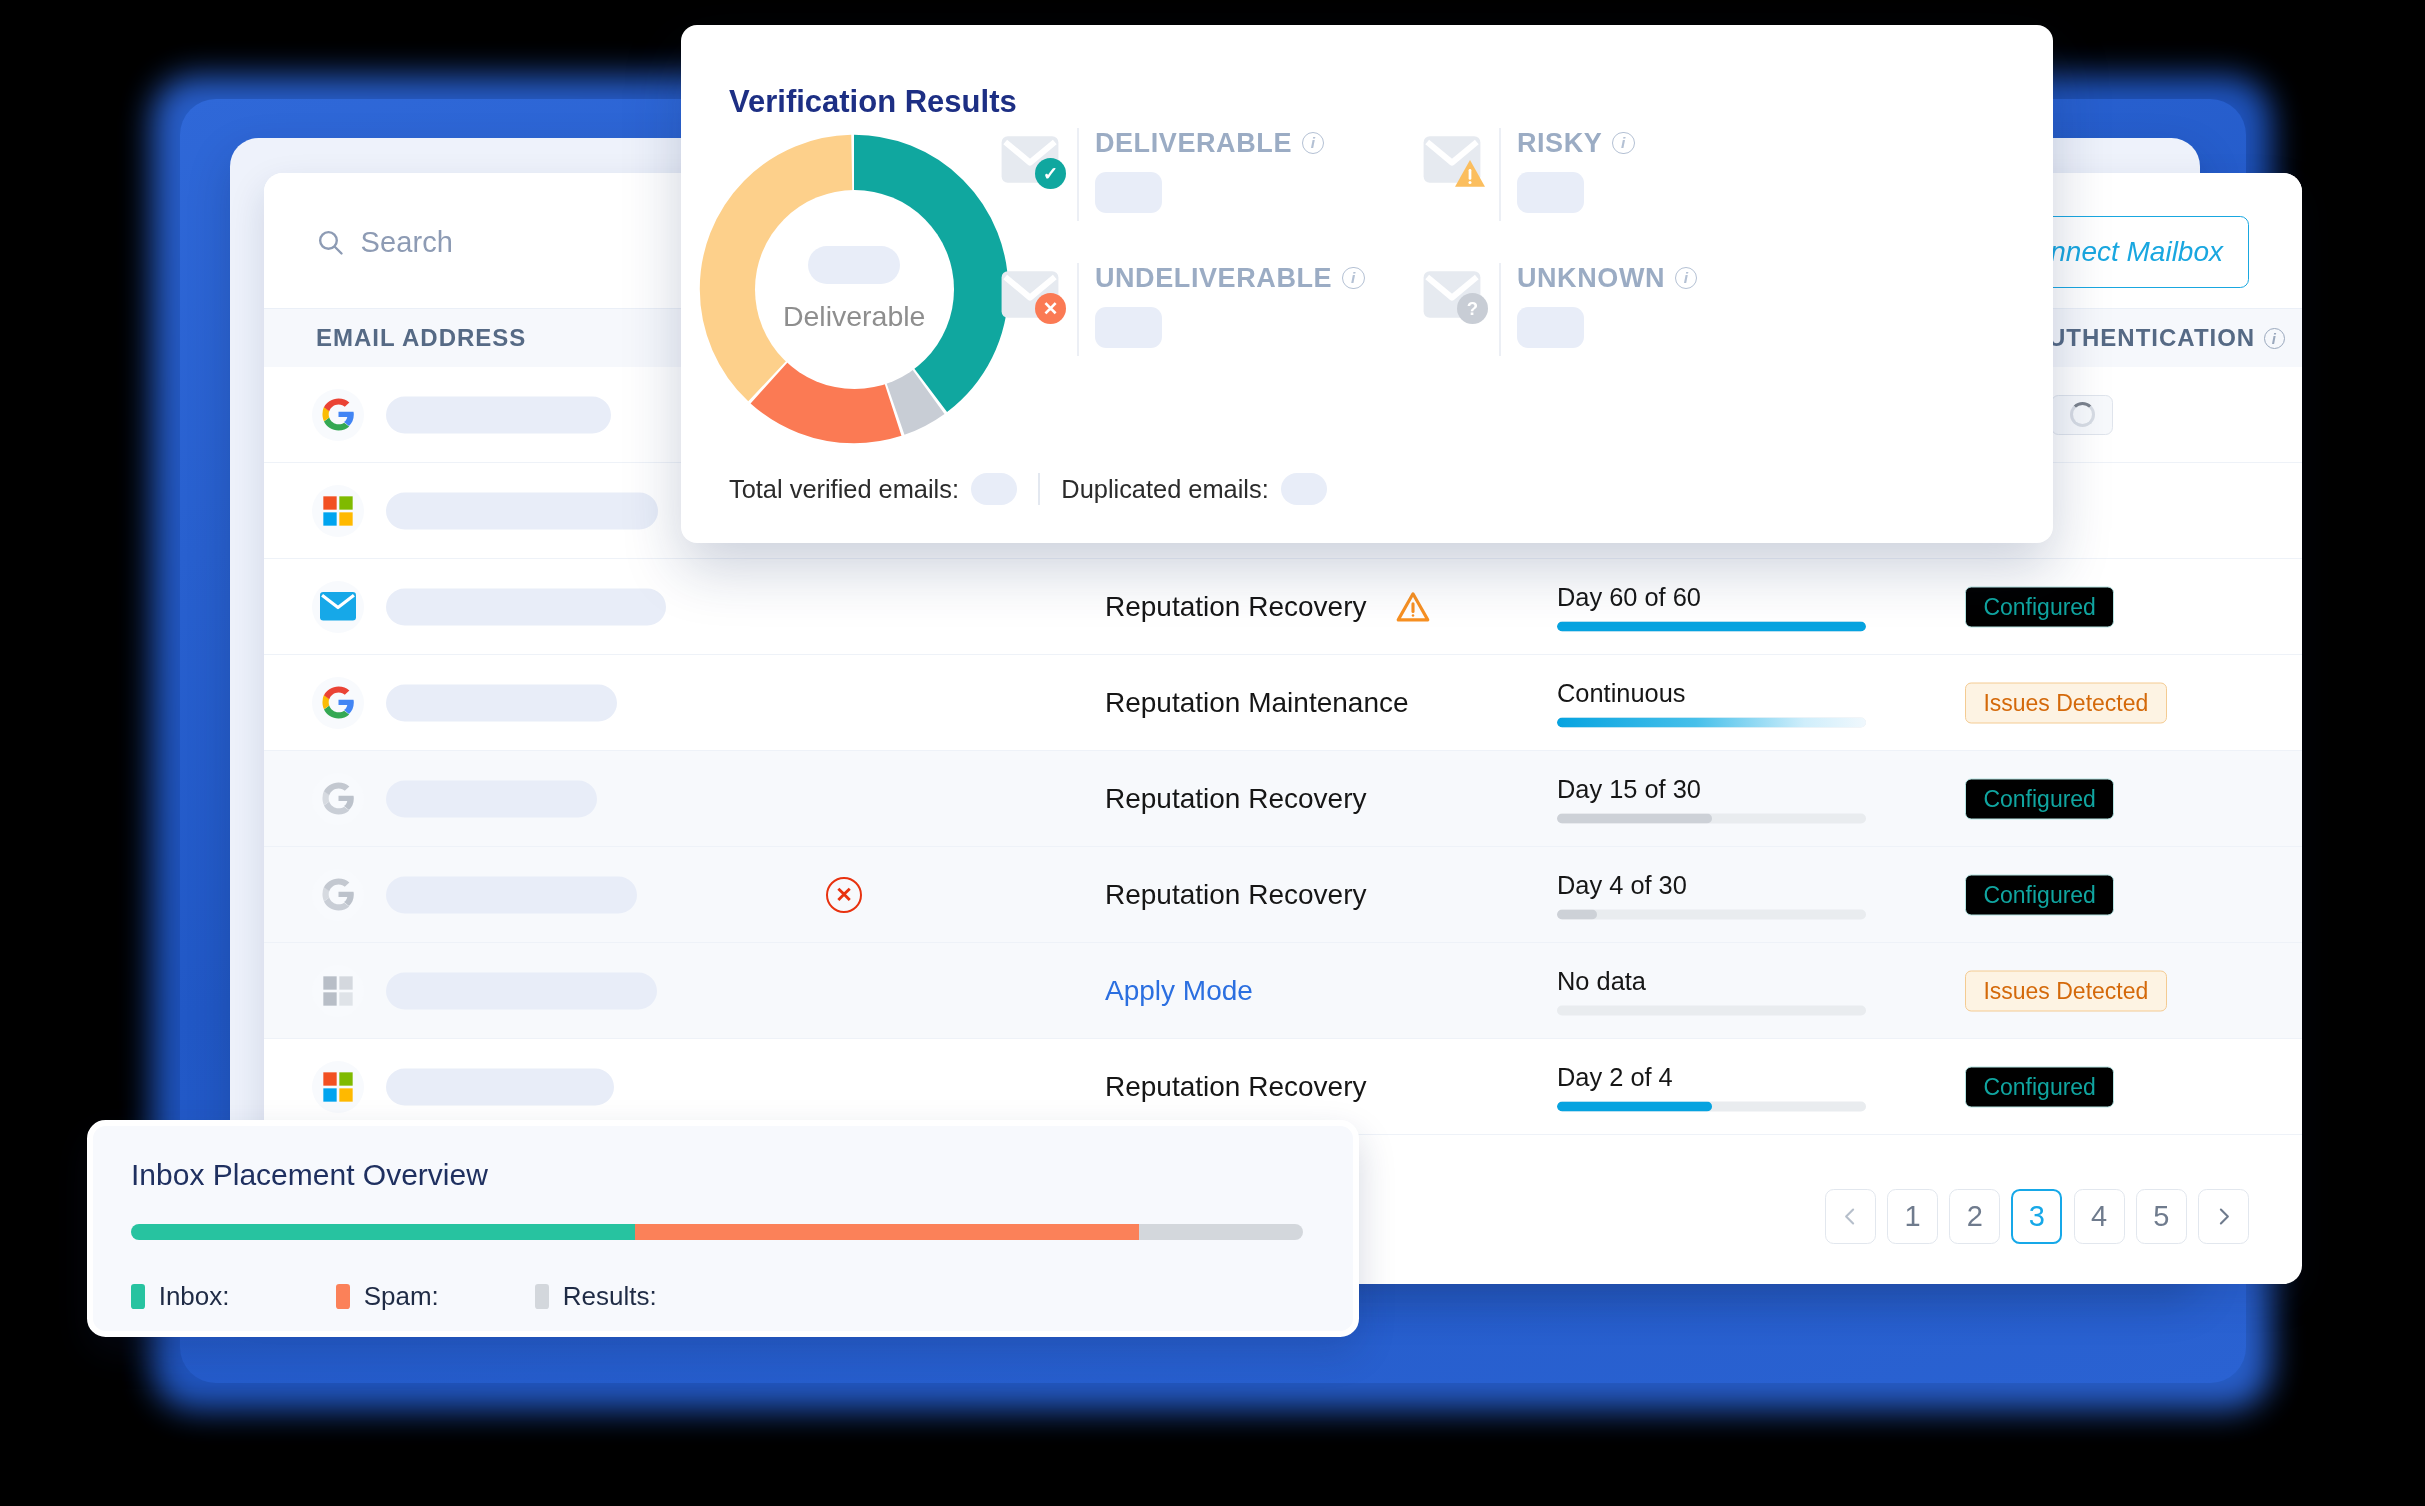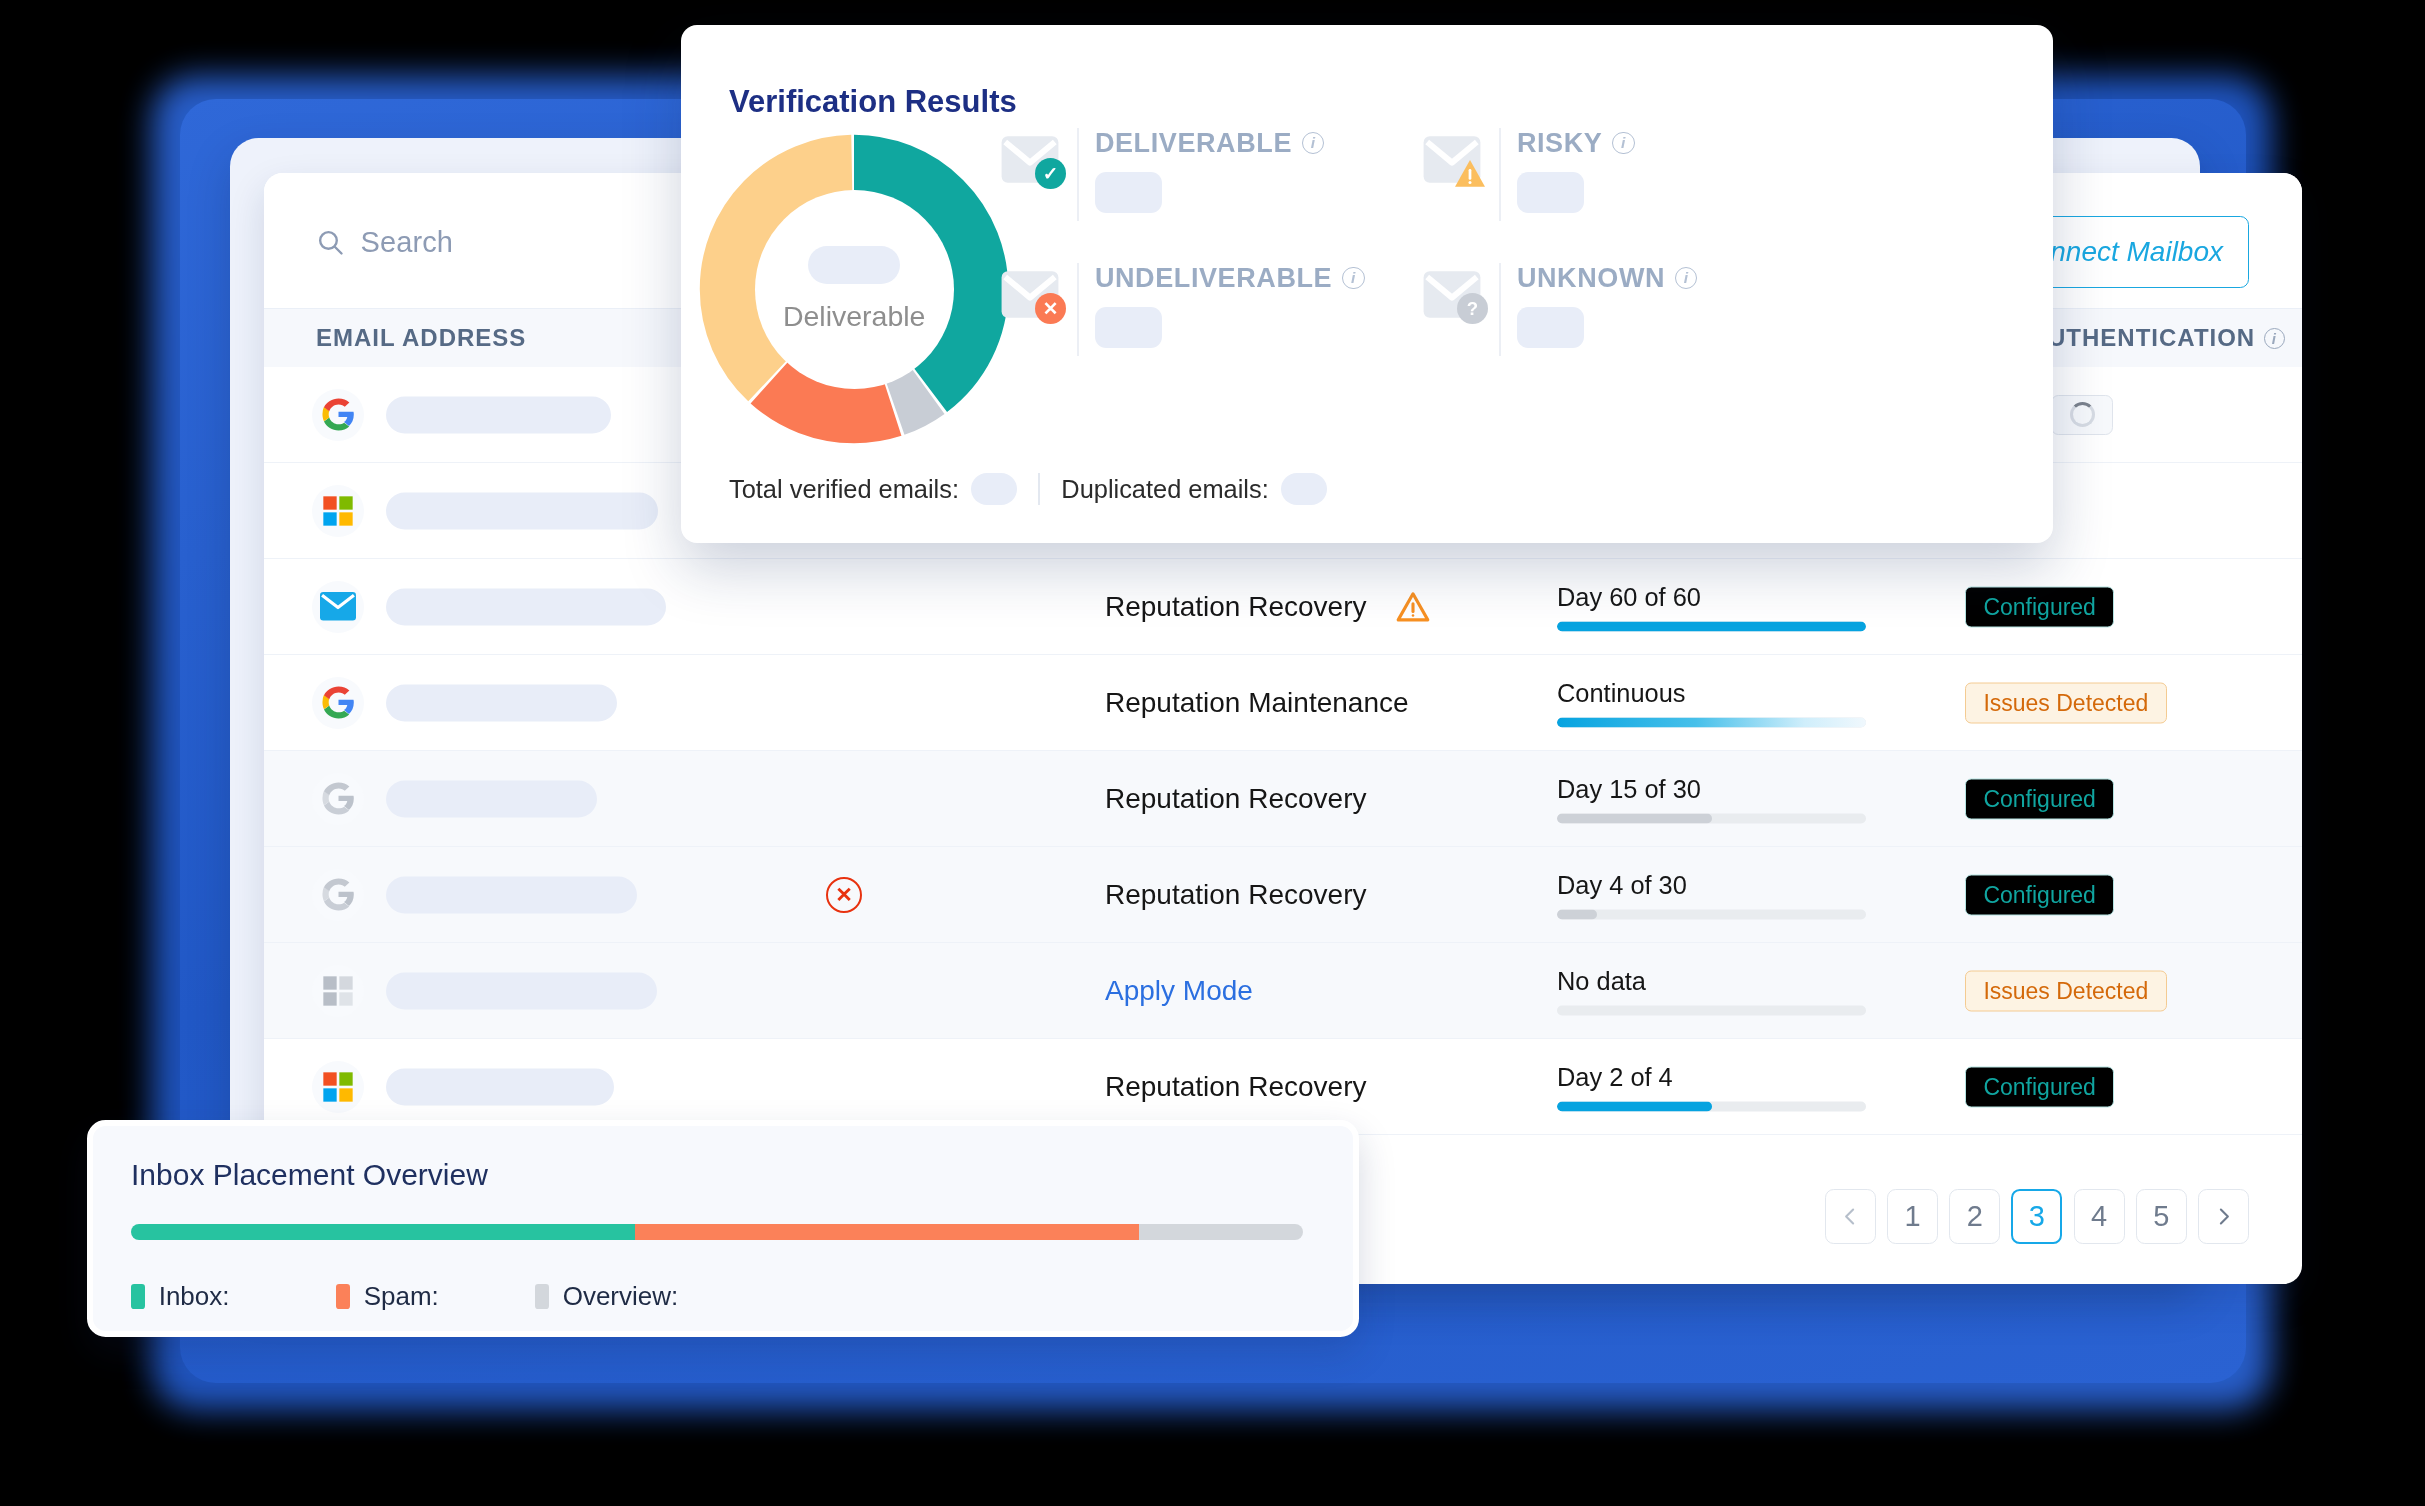--- a/index.html
+++ b/index.html
@@ -548,19 +548,19 @@
         <div class="lg">
           <span class="lg-sw" style="background:#27c3a0"></span>
                    <span>Inbox:</span>
         </div>
         <div class="lg">
           <span class="lg-sw" style="background:#fb8159"></span>
                    <span>Spam:</span>
         </div>
         <div class="lg">
           <span class="lg-sw" style="background:#d3d7dc"></span>
-                   <span>Overview:</span>
+                   <span>Results:</span>
         </div>
       </div>
   </div>
 
 </div>
 
 
 </body></html>

